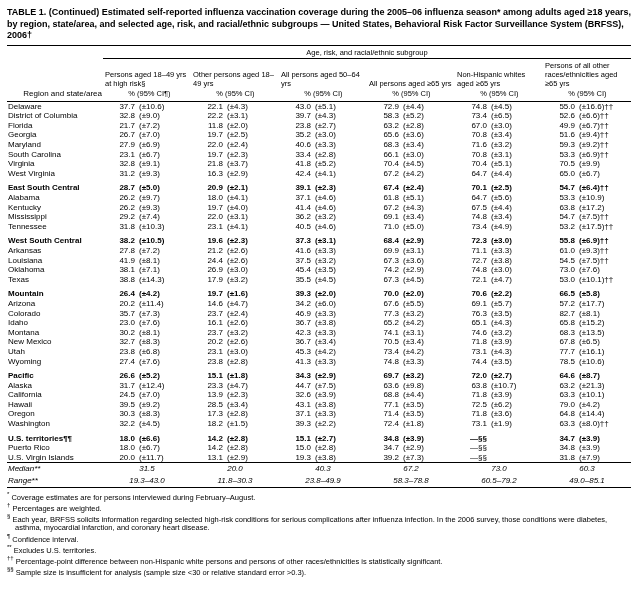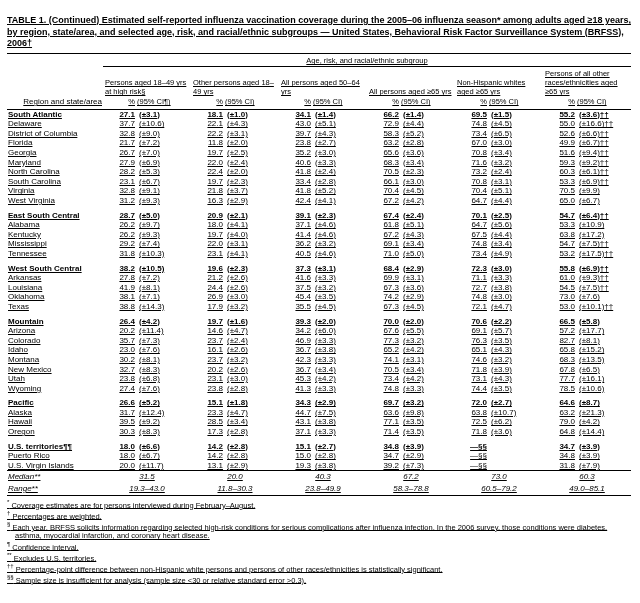--- a/index.html
+++ b/index.html
@@ -1,21 +1,21 @@
 <!DOCTYPE html>
 <html><head>
 <meta charset="utf-8">
 <style>
   * { box-sizing: border-box; }
   html, body { margin:0; padding:0; background:#ffffff; }
   body {
     width:640px; height:603px; overflow:hidden;
     font-family:"Liberation Sans", sans-serif; color:#000;
   }
-  .page { padding:15px 7px 0 7px;text-decoration:underline; }
+  .page { padding:7px 7px 0 7px; }
   .title {
     font-size:9px; font-weight:bold; line-height:1.3; margin:0 0 3px 0;
   }
   table {
     width:624px; border-collapse:collapse; table-layout:fixed;
     border-top:1.4px solid #000;
   }
   col.c-lab { width:96px; }
   col.c-pct { width:33px; }
   col.c-ci  { width:55px; }
@@ -95,35 +95,20 @@
         <th class="ci-h">(95% CI)</th>
         <th class="pct-h">%</th>
         <th class="ci-h">(95% CI)</th>
         <th class="pct-h">%</th>
         <th class="ci-h">(95% CI)</th>
         <th class="pct-h">%</th>
         <th class="ci-h">(95% CI)</th>
       </tr>
     </thead>
     <tbody>
-        <tr class="region">
-          <td class="lab">South Atlantic</td>
-          <td class="pct">27.1</td>
-          <td class="ci">(±3.1)</td>
-          <td class="pct">18.1</td>
-          <td class="ci">(±1.0)</td>
-          <td class="pct">34.1</td>
-          <td class="ci">(±1.4)</td>
-          <td class="pct">66.2</td>
-          <td class="ci">(±1.4)</td>
-          <td class="pct">69.5</td>
-          <td class="ci">(±1.5)</td>
-          <td class="pct">55.2</td>
-          <td class="ci">(±3.6)††</td>
-        </tr>
         <tr class="state">
           <td class="lab">Delaware</td>
           <td class="pct">37.7</td>
           <td class="ci">(±10.6)</td>
           <td class="pct">22.1</td>
           <td class="ci">(±4.3)</td>
           <td class="pct">43.0</td>
           <td class="ci">(±5.1)</td>
           <td class="pct">72.9</td>
           <td class="ci">(±4.4)</td>
@@ -184,35 +169,20 @@
           <td class="pct">22.0</td>
           <td class="ci">(±2.4)</td>
           <td class="pct">40.6</td>
           <td class="ci">(±3.3)</td>
           <td class="pct">68.3</td>
           <td class="ci">(±3.4)</td>
           <td class="pct">71.6</td>
           <td class="ci">(±3.2)</td>
           <td class="pct">59.3</td>
           <td class="ci">(±9.2)††</td>
-        </tr>
-        <tr class="state">
-          <td class="lab">North Carolina</td>
-          <td class="pct">28.2</td>
-          <td class="ci">(±5.3)</td>
-          <td class="pct">22.4</td>
-          <td class="ci">(±2.0)</td>
-          <td class="pct">41.8</td>
-          <td class="ci">(±2.4)</td>
-          <td class="pct">70.5</td>
-          <td class="ci">(±2.3)</td>
-          <td class="pct">73.2</td>
-          <td class="ci">(±2.4)</td>
-          <td class="pct">60.3</td>
-          <td class="ci">(±6.1)††</td>
         </tr>
         <tr class="state">
           <td class="lab">South Carolina</td>
           <td class="pct">23.1</td>
           <td class="ci">(±6.7)</td>
           <td class="pct">19.7</td>
           <td class="ci">(±2.3)</td>
           <td class="pct">33.4</td>
           <td class="ci">(±2.8)</td>
           <td class="pct">66.1</td>
@@ -558,20 +528,35 @@
           <td class="pct">44.7</td>
           <td class="ci">(±7.5)</td>
           <td class="pct">63.6</td>
           <td class="ci">(±9.8)</td>
           <td class="pct">63.8</td>
           <td class="ci">(±10.7)</td>
           <td class="pct">63.2</td>
           <td class="ci">(±21.3)</td>
         </tr>
         <tr class="state">
+          <td class="lab">California</td>
+          <td class="pct">24.5</td>
+          <td class="ci">(±7.0)</td>
+          <td class="pct">13.9</td>
+          <td class="ci">(±2.3)</td>
+          <td class="pct">32.6</td>
+          <td class="ci">(±3.9)</td>
+          <td class="pct">68.8</td>
+          <td class="ci">(±4.4)</td>
+          <td class="pct">71.8</td>
+          <td class="ci">(±3.9)</td>
+          <td class="pct">63.3</td>
+          <td class="ci">(±10.1)</td>
+        </tr>
+        <tr class="state">
           <td class="lab">Hawaii</td>
           <td class="pct">39.5</td>
           <td class="ci">(±9.2)</td>
           <td class="pct">28.5</td>
           <td class="ci">(±3.4)</td>
           <td class="pct">43.1</td>
           <td class="ci">(±3.8)</td>
           <td class="pct">77.1</td>
           <td class="ci">(±3.5)</td>
           <td class="pct">72.5</td>
@@ -586,20 +571,35 @@
           <td class="pct">17.3</td>
           <td class="ci">(±2.8)</td>
           <td class="pct">37.1</td>
           <td class="ci">(±3.3)</td>
           <td class="pct">71.4</td>
           <td class="ci">(±3.5)</td>
           <td class="pct">71.8</td>
           <td class="ci">(±3.6)</td>
           <td class="pct">64.8</td>
           <td class="ci">(±14.4)</td>
+        </tr>
+        <tr class="state">
+          <td class="lab">Washington</td>
+          <td class="pct">32.2</td>
+          <td class="ci">(±4.5)</td>
+          <td class="pct">18.2</td>
+          <td class="ci">(±1.5)</td>
+          <td class="pct">39.3</td>
+          <td class="ci">(±2.2)</td>
+          <td class="pct">72.4</td>
+          <td class="ci">(±1.8)</td>
+          <td class="pct">73.1</td>
+          <td class="ci">(±1.9)</td>
+          <td class="pct">63.3</td>
+          <td class="ci">(±8.0)††</td>
         </tr>
         <tr class="spacer">
           <td colspan="13"></td>
         </tr>
         <tr class="region">
           <td class="lab">U.S. territories¶¶</td>
           <td class="pct">18.0</td>
           <td class="ci">(±6.6)</td>
           <td class="pct">14.2</td>
           <td class="ci">(±2.8)</td>

